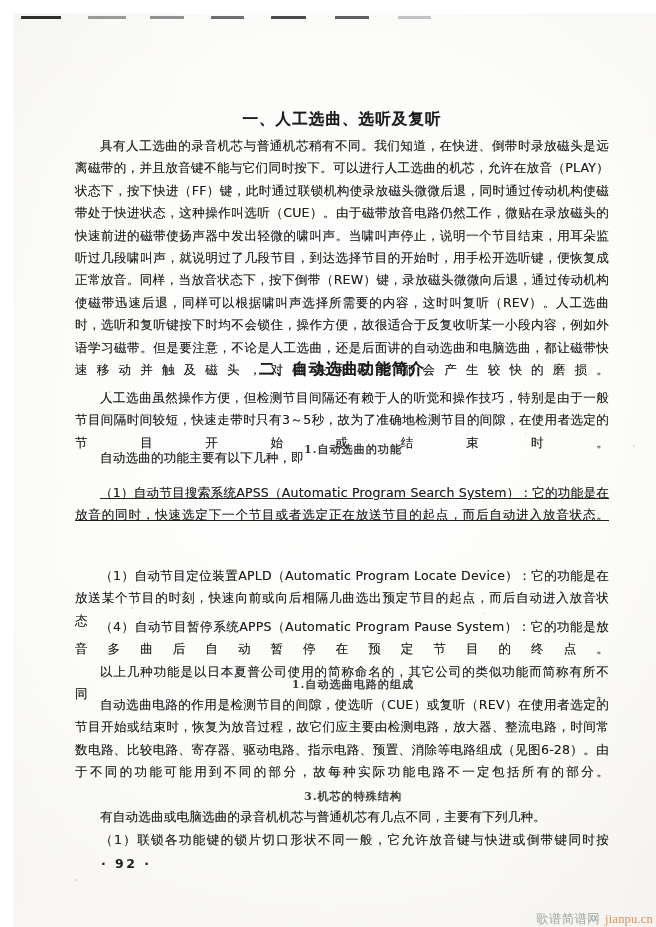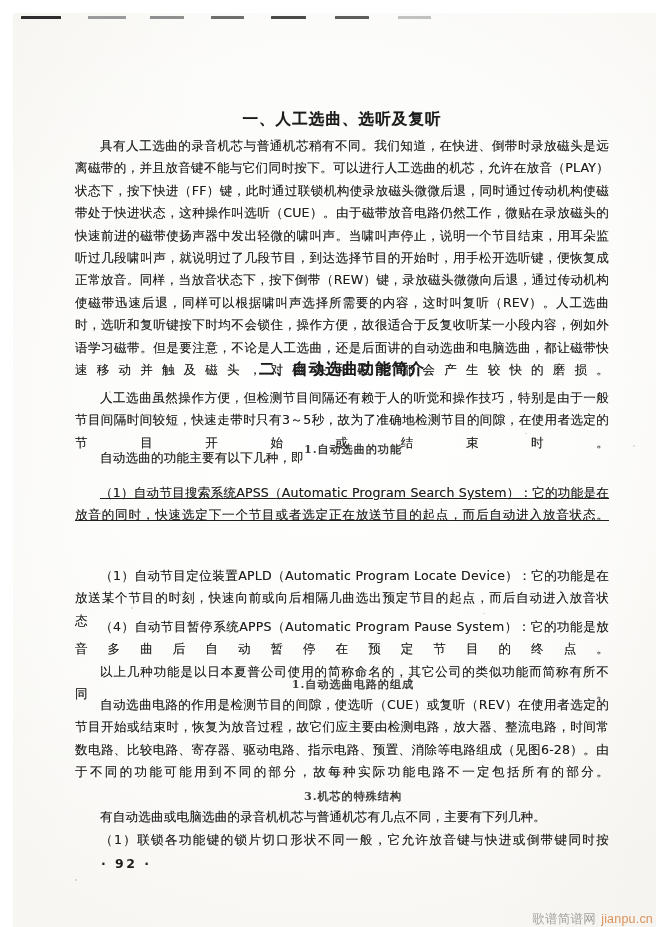--- a/index.html
+++ b/index.html
@@ -137,21 +137,21 @@
     opacity: 0.92;
     text-align: right;
   }
   .watermark .wm-cn {
     font-family: "DejaVu Sans", sans-serif;
     font-size: 12.5px;
     color: #9a9a96;
     letter-spacing: 0.3px;
   }
   .watermark .wm-url {
-    font-family: Liberation Sans, sans-serif;
+    font-family: Liberation Serif, serif;
     font-size: 12.5px;
     color: #d98a4e;
     letter-spacing: 0.2px;
   }
 
   
   .speck {
     position: absolute;
     background: rgba(120,118,112,0.30);
     border-radius: 50%;

